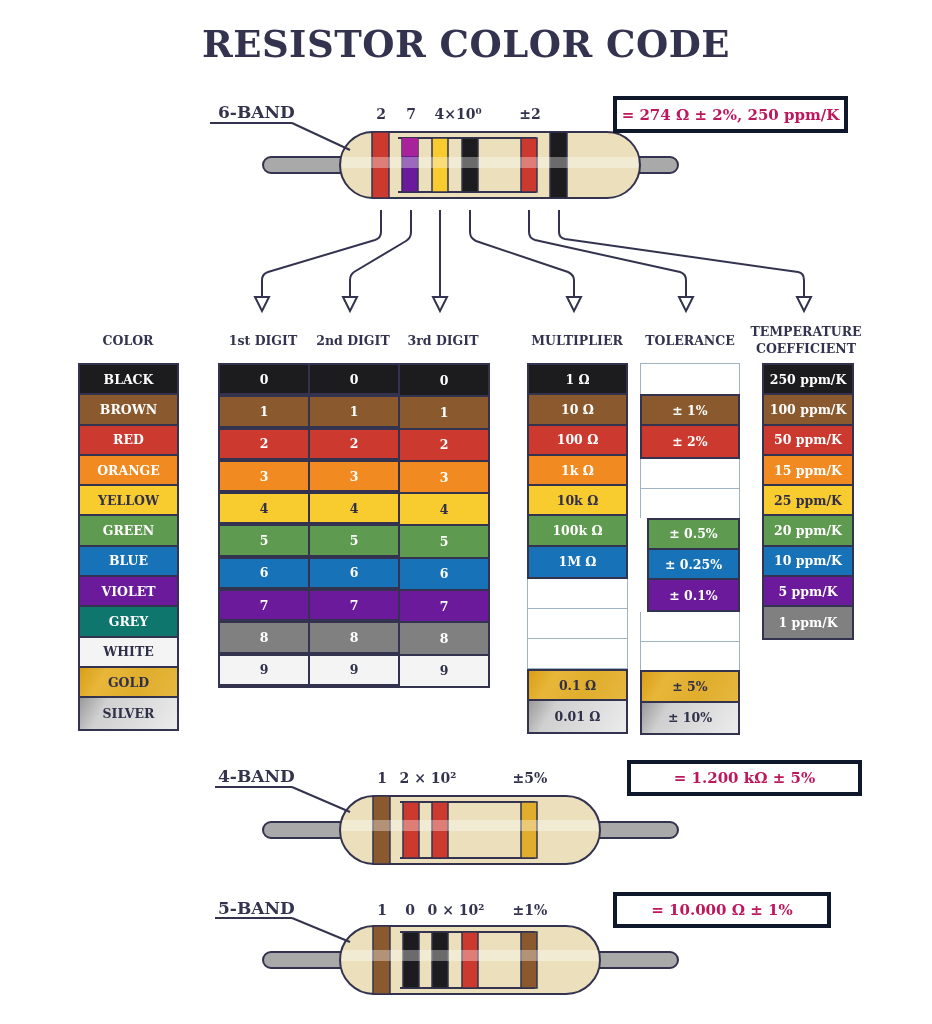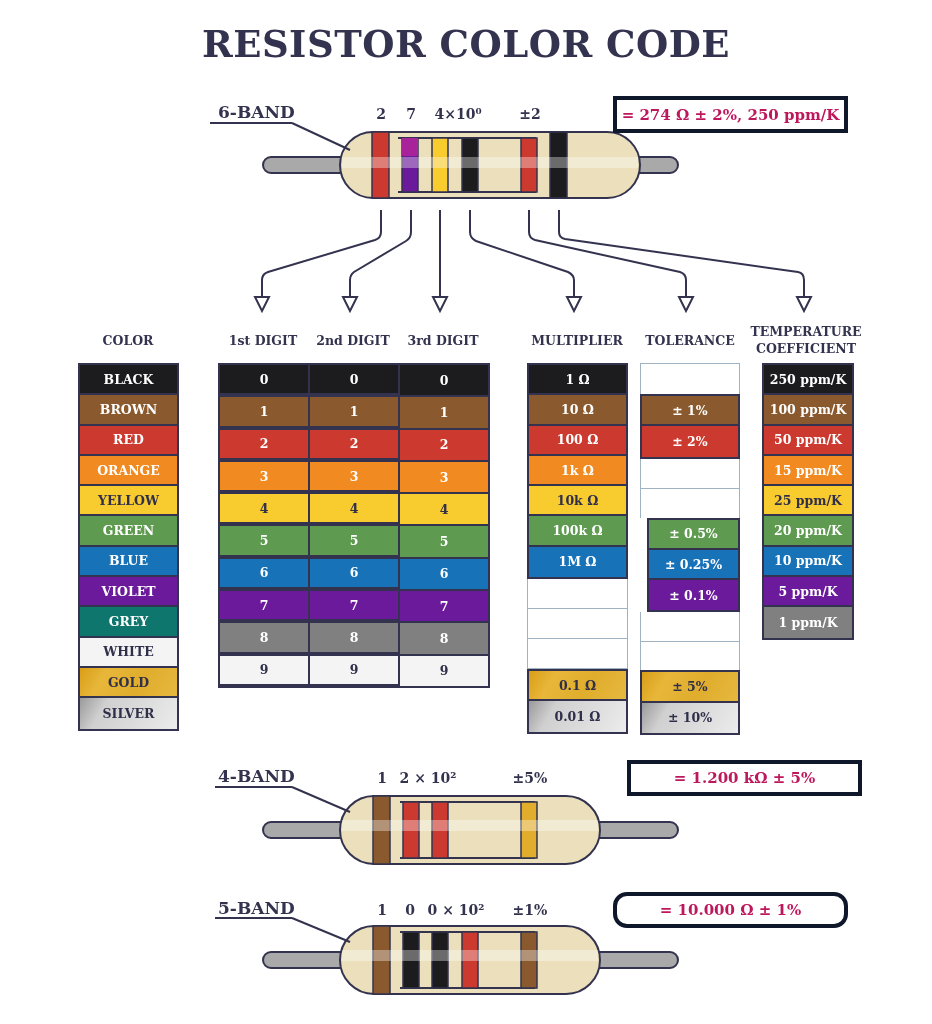--- a/index.html
+++ b/index.html
@@ -260,13 +260,13 @@
 <div class="abs band-digit" style="left:372px;top:770px;width:20px;">1</div>
 <div class="abs band-digit" style="left:398px;top:770px;width:60px;">2 × 10²</div>
 <div class="abs band-digit" style="left:510px;top:770px;width:40px;">±5%</div>
 <div class="abs result-box" style="left:613px;top:760px;width:235px;height:36px;margin-left:14px;">= 1.200 kΩ ± 5%</div>
 
 <div class="abs band-label" style="left:218px;top:898px;">5-BAND</div>
 <div class="abs band-digit" style="left:372px;top:902px;width:20px;">1</div>
 <div class="abs band-digit" style="left:400px;top:902px;width:20px;">0</div>
 <div class="abs band-digit" style="left:424px;top:902px;width:64px;">0 × 10²</div>
 <div class="abs band-digit" style="left:510px;top:902px;width:40px;">±1%</div>
-<div class="abs result-box" style="left:613px;top:892px;width:235px;height:36px;border-radius:14px;">= 10.000 Ω ± 1%</div>
+<div class="abs result-box" style="left:613px;top:892px;width:218px;height:36px;">= 10.000 Ω ± 1%</div>
 
 </body></html>

